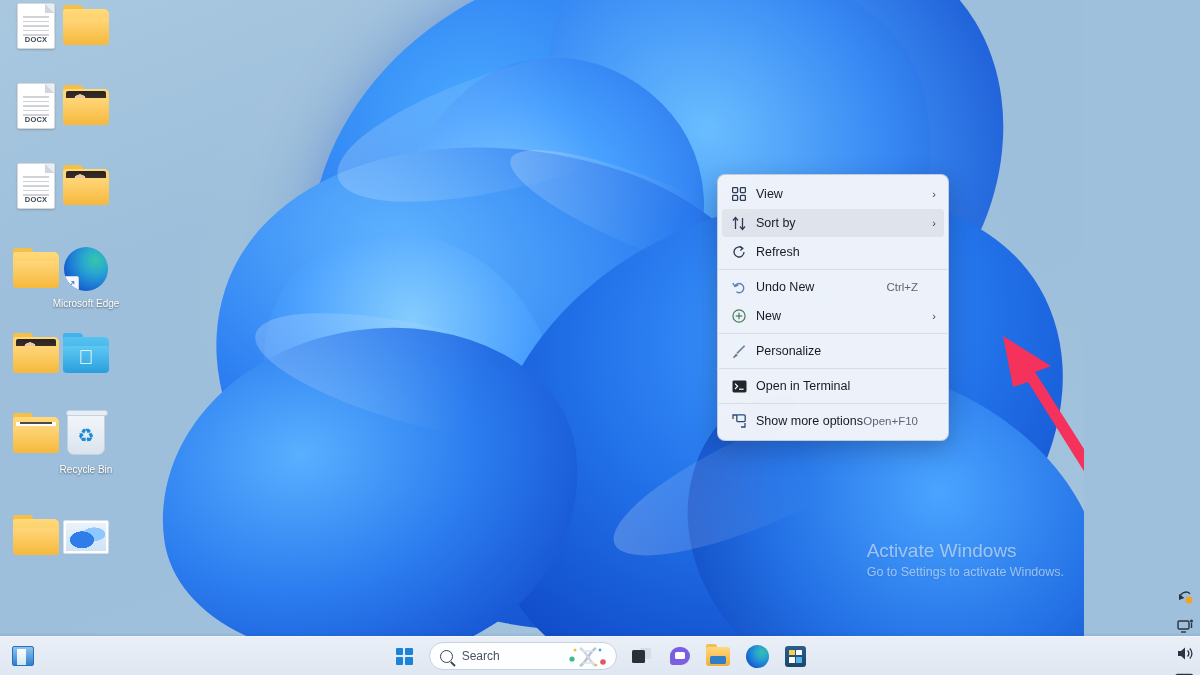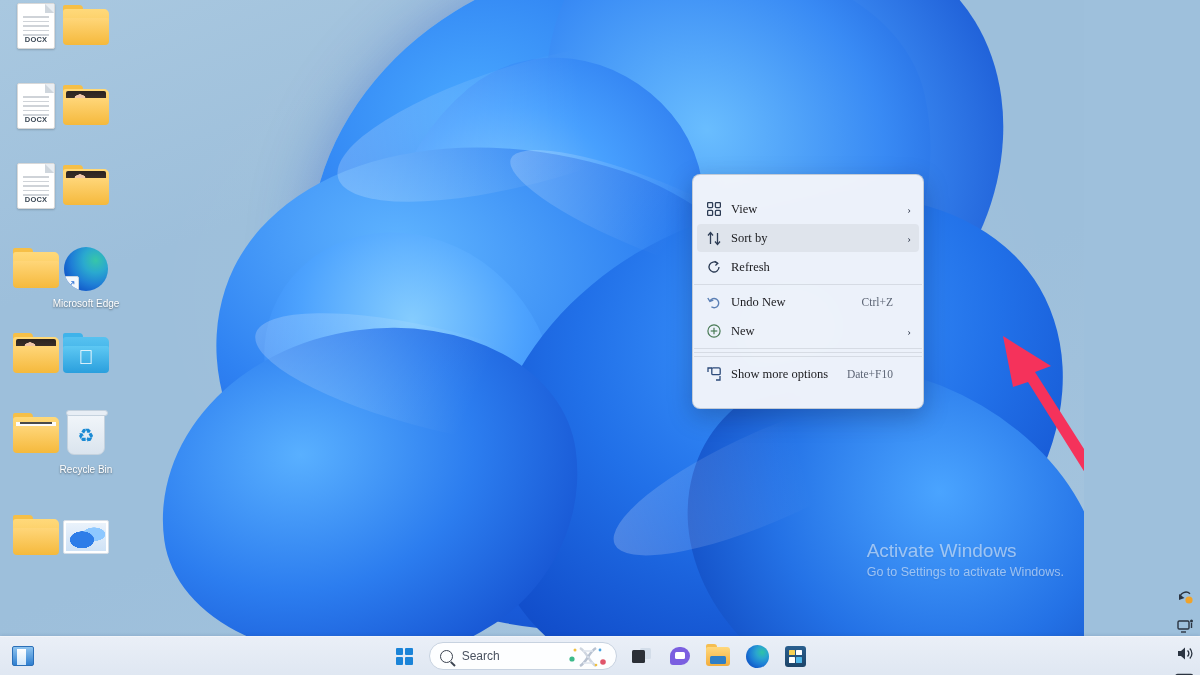--- a/index.html
+++ b/index.html
@@ -221,30 +221,29 @@
     position: absolute; inset: 2px;
     background:
       radial-gradient(ellipse at 40% 60%, #2e7de8 0 35%, rgba(0,0,0,0) 36%),
       radial-gradient(ellipse at 70% 40%, #8ec8ff 0 28%, rgba(0,0,0,0) 29%),
       linear-gradient(#eaf2fb, #cfe2f6);
   }
 
   
   #context-menu {
     position: absolute;
-    left: 692px; top: 174px; width: 232px;
+    left: 717px; top: 174px; width: 232px;
     background: rgba(243,245,250,0.97);
     border: 1px solid rgba(190,198,212,0.9);
     border-radius: 8px;
     box-shadow: 0 8px 24px rgba(10,25,60,0.28);
-    padding: 19px 0;
+    padding: 4px 0;
     font-size: 12.5px;
     color: #1b1b1f;
     backdrop-filter: blur(12px);
-    font-family: Liberation Serif, serif;
   }
   .menu-item {
     display: flex; align-items: center;
     height: 28px;
     margin: 1px 4px;
     padding: 0 8px 0 6px;
     border-radius: 4px;
     position: relative;
   }
   .menu-item.highlight { background: rgba(0,0,0,0.055); }
@@ -660,32 +659,51 @@
           <svg width="14" height="14" viewBox="0 0 14 14">
             <circle cx="7" cy="7" r="6.1" fill="none" stroke="#4a7a56" stroke-width="1.2"></circle>
             <line x1="7" y1="3.7" x2="7" y2="10.3" stroke="#4a7a56" stroke-width="1.2"></line>
             <line x1="3.7" y1="7" x2="10.3" y2="7" stroke="#4a7a56" stroke-width="1.2"></line>
           </svg>
         </span>
         <span class="mi-label">New</span>
         <span class="mi-chevron">›</span>
       </div>
       <div class="menu-sep"></div>
+      <div class="menu-item">
+        <span class="mi-icon">
+          <svg width="15" height="15" viewBox="0 0 15 15">
+            <line x1="12.6" y1="1.8" x2="5" y2="9.4" stroke="#6b7f96" stroke-width="1.6"></line>
+            <path d="M4.6 9.8 L1.4 13.6 L5.4 11" fill="none" stroke="#6b7f96" stroke-width="1.3"></path>
+          </svg>
+        </span>
+        <span class="mi-label">Personalize</span>
+      </div>
       <div class="menu-sep"></div>
+      <div class="menu-item">
+        <span class="mi-icon">
+          <svg width="15" height="13" viewBox="0 0 15 13">
+            <rect x="0.5" y="0.5" width="14" height="12" rx="1.4" fill="#22262c"></rect>
+            <polyline points="3,3.6 5.6,6.3 3,9" fill="none" stroke="#ffffff" stroke-width="1.2"></polyline>
+            <line x1="7" y1="9.2" x2="11.6" y2="9.2" stroke="#ffffff" stroke-width="1.2"></line>
+          </svg>
+        </span>
+        <span class="mi-label">Open in Terminal</span>
+      </div>
       <div class="menu-sep"></div>
       <div class="menu-item">
         <span class="mi-icon">
           <svg width="14" height="14" viewBox="0 0 14 14">
             <path d="M1 5 L1 1 L5 1" fill="none" stroke="#2d4a7a" stroke-width="1.3"></path>
             <path d="M13 9 L13 13 L9 13" fill="none" stroke="#2d4a7a" stroke-width="1.3"></path>
             <rect x="4.8" y="0.8" width="8.4" height="6.8" rx="1.2" fill="none" stroke="#2d4a7a" stroke-width="1.3"></rect>
           </svg>
         </span>
         <span class="mi-label">Show more options</span>
-        <span class="mi-shortcut">Date+F10</span>
+        <span class="mi-shortcut">Open+F10</span>
       </div>
     </div>
 
 
   <svg id="annotation-arrow" viewBox="0 0 120 165">
     <polygon id="arrow-shape" points="8,6 56,36 40,42 115,160 104,165 33,52 18,57" fill="#f5325b"></polygon>
   </svg>
 </div>
 
 <div id="taskbar">

